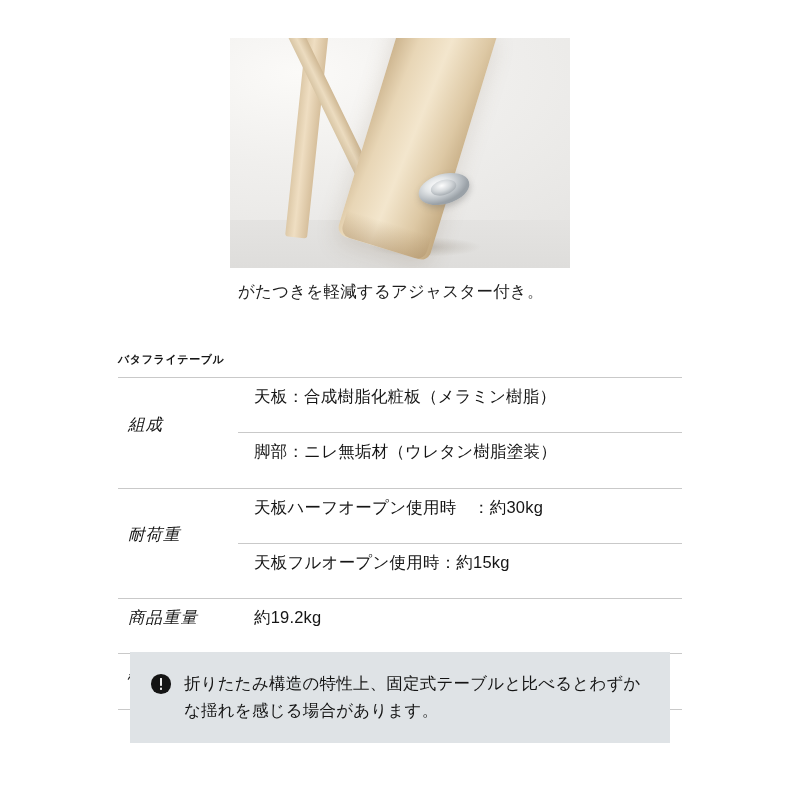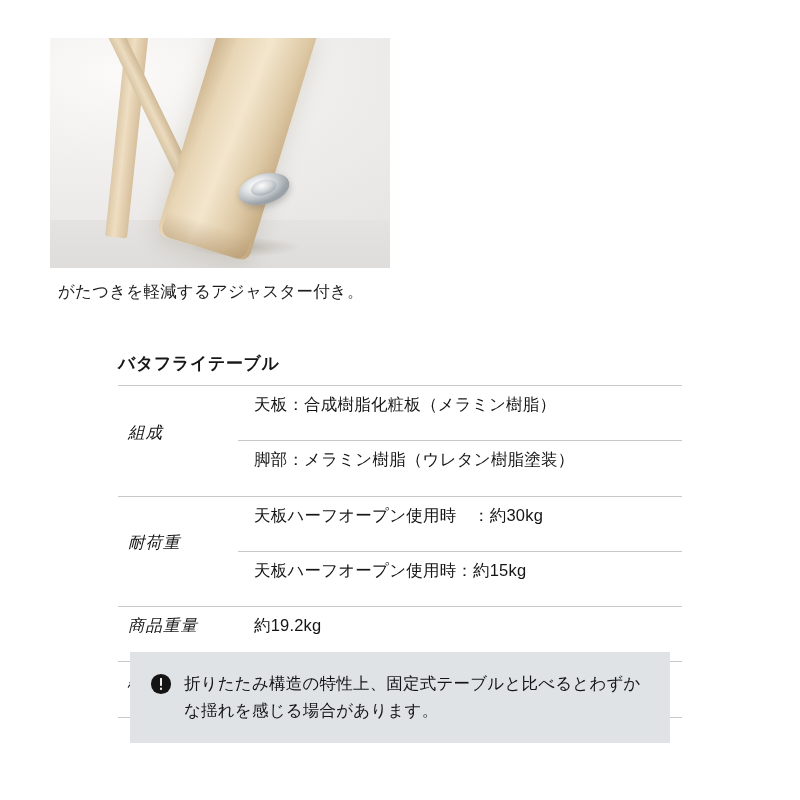--- a/index.html
+++ b/index.html
@@ -20,21 +20,21 @@
     height: 800px;
   }
 
   
   .photo-row {
     position: absolute;
     top: 38px;
     left: 50px;
     width: 700px;
     display: flex;
-    justify-content: space-between;
+    justify-content: center;
   }
   .photo-cell {
     width: 340px;
   }
   .photo {
     position: relative;
     width: 340px;
     height: 230px;
     overflow: hidden;
   }
@@ -195,21 +195,21 @@
   .caption.right-cap { text-align: left; padding-left: 4px; }
 
   
   .spec-wrap {
     position: absolute;
     top: 352px;
     left: 118px;
     width: 564px;
   }
   .spec-title {
-    font-size: 17px;
+    font-size: 11px;
     font-weight: bold;
     letter-spacing: 0.6px;
     margin-bottom: 10px;
     color: #161616;
   }
   table.spec {
     width: 100%;
     border-collapse: collapse;
     font-size: 16.5px;
     color: #151515;
@@ -283,29 +283,29 @@
 
   <div class="spec-wrap">
     <div class="spec-title">バタフライテーブル</div>
     <table class="spec">
       <tbody>
         <tr>
           <td class="label" rowspan="2">組成</td>
           <td class="value">天板：合成樹脂化粧板（メラミン樹脂）</td>
         </tr>
         <tr class="inner">
-          <td class="value">脚部：メラミン樹脂（ウレタン樹脂塗装）</td>
+          <td class="value">脚部：ニレ無垢材（ウレタン樹脂塗装）</td>
         </tr>
 
         <tr>
           <td class="label" rowspan="2">耐荷重</td>
           <td class="value">天板ハーフオープン使用時　：約30kg</td>
         </tr>
         <tr class="inner">
-          <td class="value">天板ハーフオープン使用時：約15kg</td>
+          <td class="value">天板フルオープン使用時：約15kg</td>
         </tr>
 
         <tr>
           <td class="label">商品重量</td>
           <td class="value">約19.2kg</td>
         </tr>
 
         <tr>
           <td class="label">組立時間</td>
           <td class="value">完成品</td>

